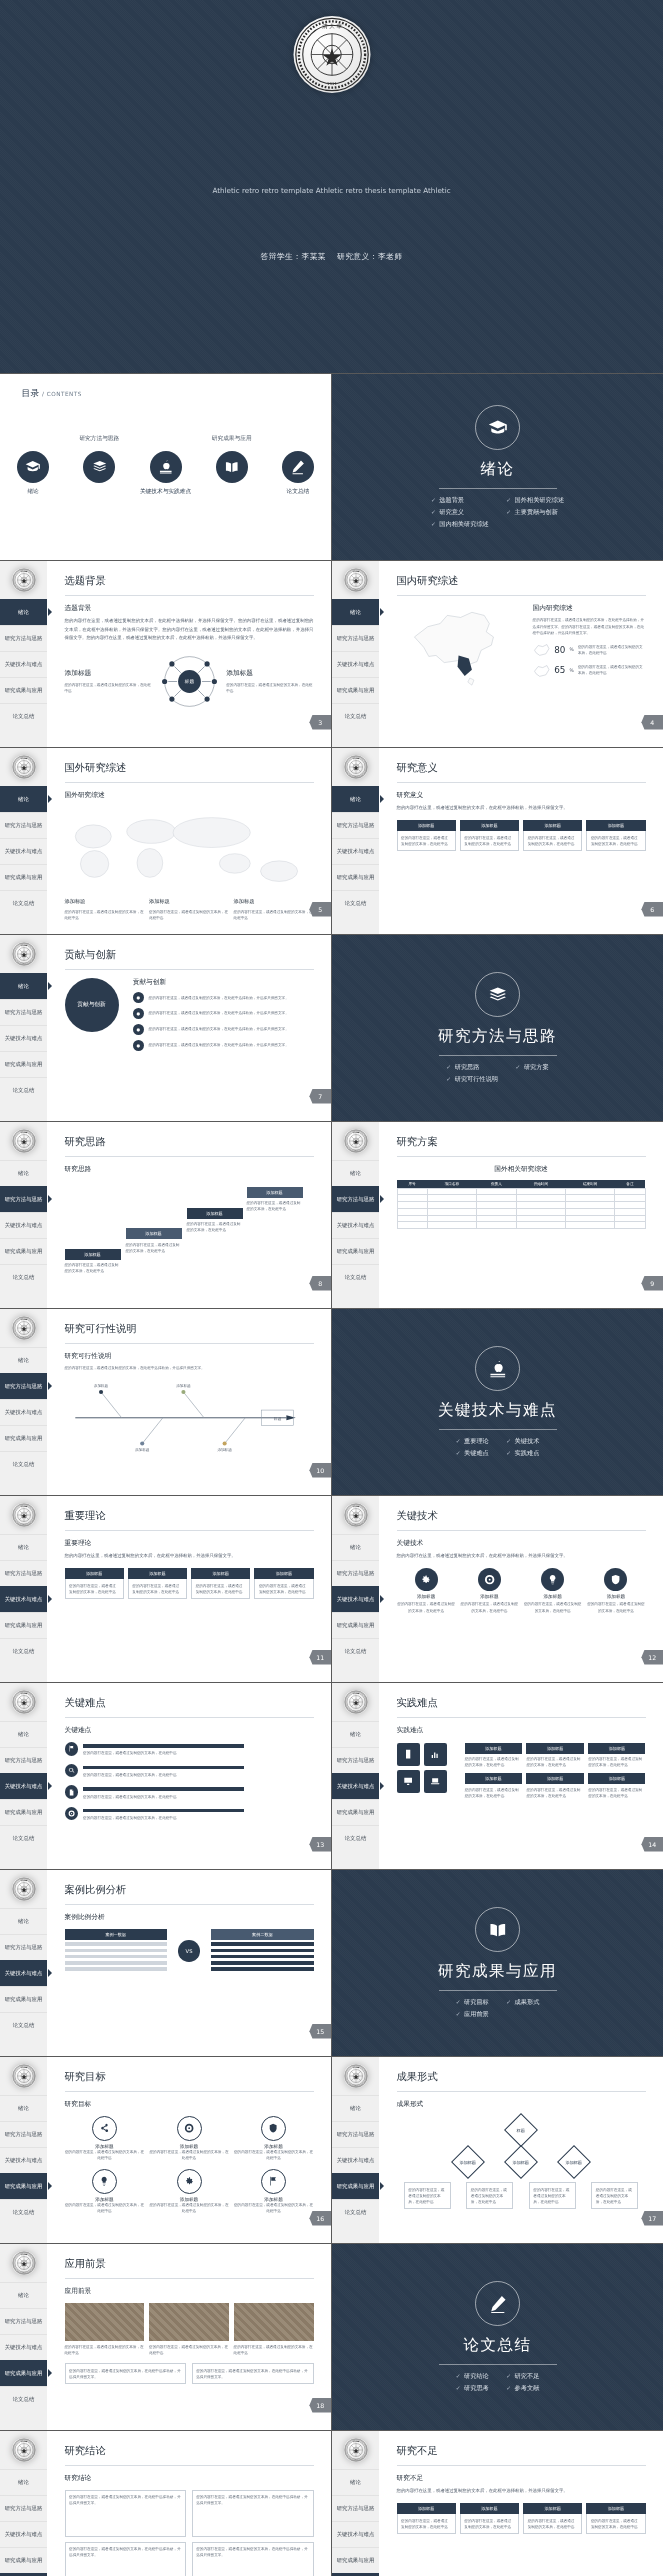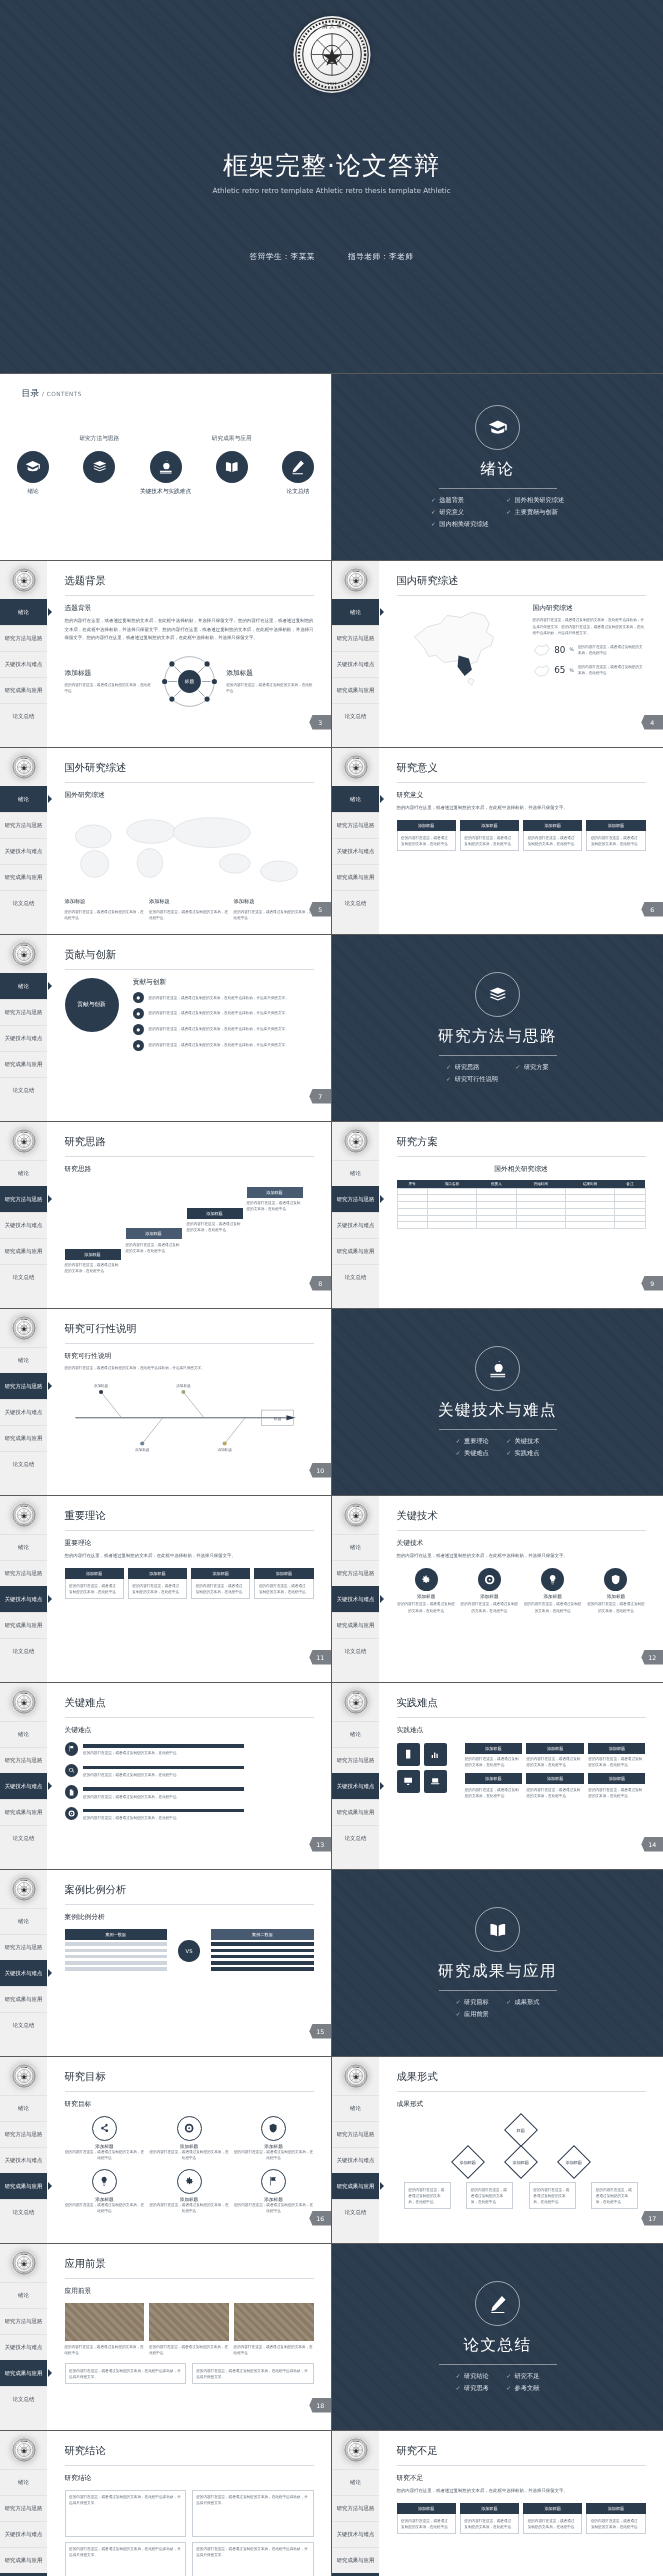--- a/index.html
+++ b/index.html
@@ -17,21 +17,21 @@
 
   
   .cover { height:374px; }
   .cover .emblem { position:absolute; left:50%; top:15.5px; transform:translateX(-50%); }
   .cover h1 { position:absolute; left:0; right:0; top:149px; text-align:center;
               color:#fff; font-size:25px; font-weight:400; letter-spacing:1px; }
   .cover .sub { position:absolute; left:0; right:0; top:185px; text-align:center;
               color:#c7d0da; font-size:7.2px; line-height:1.7; max-width:319px; margin:0 auto;}
   .cover .meta { position:absolute; left:0; right:0; top:252px; text-align:center;
               color:#e4e9ef; font-size:7.7px; letter-spacing:0.5px; }
-  .cover .meta span { margin:0 15px; }
+  .cover .meta span { margin:0 4px; }
 
   
   .seal { border-radius:50%; background:radial-gradient(circle at 35% 30%,#fff 0%,#e8e8e8 70%,#d5d5d5 100%);
           display:flex; align-items:center; justify-content:center; position:relative;
           box-shadow:0 0 7.2px rgba(0,0,0,.28); }
   .seal svg { display:block; }
 
   
   .contents .hd { position:absolute; left:21.6px; top:14.4px; font-size:8.8px; color:#2b3b4e; }
   .contents .hd small { font-size:5.7px; color:#6d7b8a; letter-spacing:0.5px; }
@@ -113,25 +113,24 @@
             <line x1="50" y1="50" x2="23" y2="50" stroke="#2b2b2b" stroke-width="1"></line>
             <line x1="50" y1="50" x2="30.908116907963212" y2="30.90811690796322" stroke="#2b2b2b" stroke-width="1"></line>
             <line x1="50" y1="50" x2="49.99999999999999" y2="23" stroke="#2b2b2b" stroke-width="1"></line>
             <line x1="50" y1="50" x2="69.09188309203678" y2="30.908116907963212" stroke="#2b2b2b" stroke-width="1"></line>
       <path d="M50 42l2.8 8.6h9l-7.3 5.3 2.8 8.6-7.3-5.3-7.3 5.3 2.8-8.6-7.3-5.3h9z" fill="#2b2b2b"></path>
       <text x="50" y="15" font-size="7" text-anchor="middle" fill="#2b2b2b" font-family="DejaVu Serif,serif">清  大  華</text>
       <text x="50" y="90" font-size="5" text-anchor="middle" fill="#2b2b2b" font-family="DejaVu Sans,sans-serif">·1911·</text>
     </svg>
         </div>
       </div>
-  <h1>框架完整·论文答辩</h1>
   <div class="sub">Athletic retro retro template Athletic retro thesis template Athletic</div>
   <div class="meta">
     <span>答辩学生：李某某</span>
-    <span>指导老师：李老师</span></div>
+    <span>研究意义：李老师</span></div>
 </div>
     <div class="slide contents">
   <div class="hd">目录 <small>/ CONTENTS</small></div>
   <div class="rowlabels">
         <div></div>
         <div>研究方法与思路</div>
         <div></div>
         <div>研究成果与应用</div>
         <div></div>
       </div>

